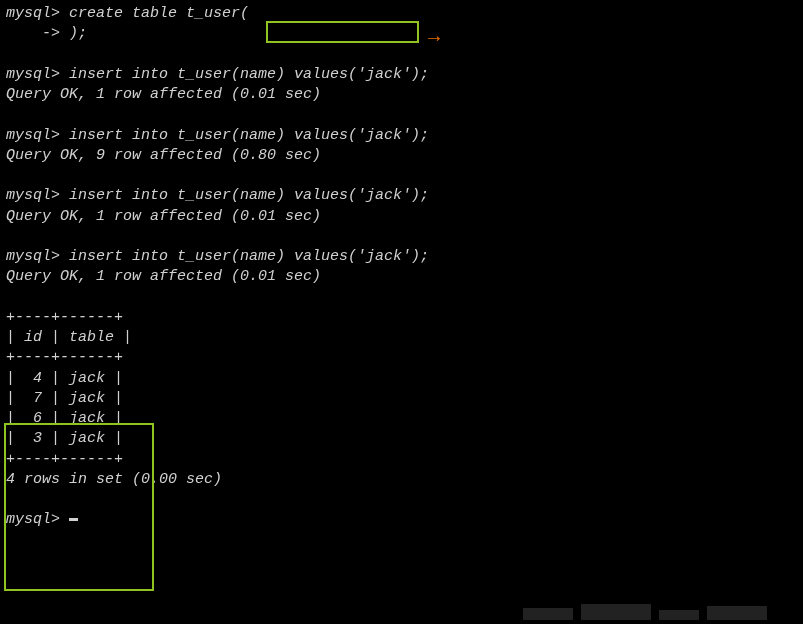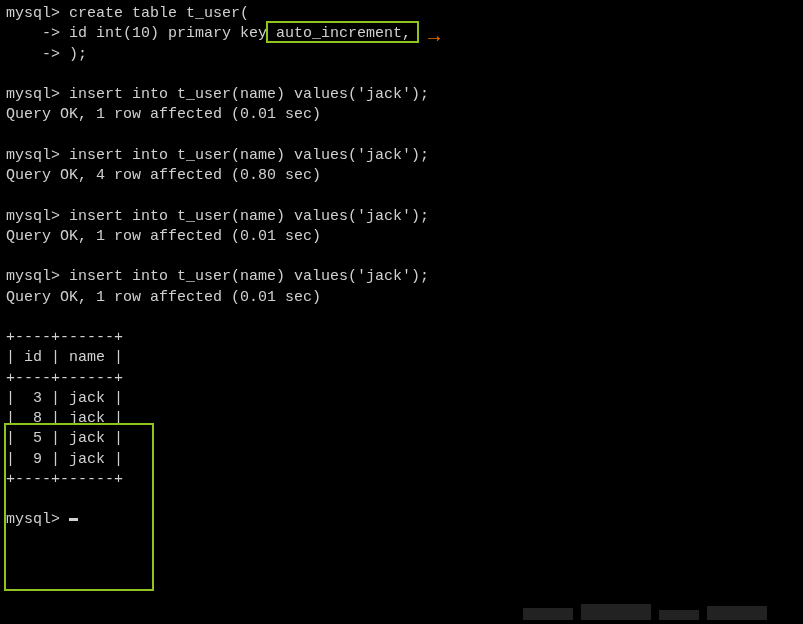--- a/index.html
+++ b/index.html
@@ -14,20 +14,21 @@
       font-size: 15px;
       line-height: 1.35;
       width: 803px;
       height: 624px;
       padding: 4px 6px;
       position: relative;
       overflow: hidden;
     }
     .line {
       white-space: pre;
+      font-style: italic;
     }
     .highlight-box-auto {
       position: absolute;
       border: 2px solid #8fc31f;
       top: 21px;
       left: 266px;
       width: 153px;
       height: 22px;
     }
     .highlight-box-table {
@@ -78,43 +79,43 @@
     .sb1 { width: 50px; height: 12px; }
     .sb2 { width: 70px; height: 16px; }
     .sb3 { width: 40px; height: 10px; }
     .sb4 { width: 60px; height: 14px; }
   </style>
 </head>
 <body>
 
 <div id="term">
     <div class="line">mysql&gt; create table t_user(</div>
-    <div class="line">    -&gt; id int(10) primary key auto_increment,</div>
     <div class="line">    -&gt; );</div>
     <div class="line">&nbsp;</div>
     <div class="line">mysql&gt; insert into t_user(name) values('jack');</div>
     <div class="line">Query OK, 1 row affected (0.01 sec)</div>
     <div class="line">&nbsp;</div>
     <div class="line">mysql&gt; insert into t_user(name) values('jack');</div>
-    <div class="line">Query OK, 4 row affected (0.80 sec)</div>
+    <div class="line">Query OK, 9 row affected (0.80 sec)</div>
     <div class="line">&nbsp;</div>
     <div class="line">mysql&gt; insert into t_user(name) values('jack');</div>
     <div class="line">Query OK, 1 row affected (0.01 sec)</div>
     <div class="line">&nbsp;</div>
     <div class="line">mysql&gt; insert into t_user(name) values('jack');</div>
     <div class="line">Query OK, 1 row affected (0.01 sec)</div>
     <div class="line">&nbsp;</div>
     <div class="line">+----+------+</div>
-    <div class="line">| id | name |</div>
+    <div class="line">| id | table |</div>
     <div class="line">+----+------+</div>
+    <div class="line">|  4 | jack |</div>
+    <div class="line">|  7 | jack |</div>
+    <div class="line">|  6 | jack |</div>
     <div class="line">|  3 | jack |</div>
-    <div class="line">|  8 | jack |</div>
-    <div class="line">|  5 | jack |</div>
-    <div class="line">|  9 | jack |</div>
     <div class="line">+----+------+</div>
+    <div class="line">4 rows in set (0.00 sec)</div>
     <div class="line">&nbsp;</div>
     <div class="line">mysql&gt; <span class="cursor"></span></div>
   </div>
 
 <div class="highlight-box-auto"></div>
 <div class="highlight-box-table"></div>
 
 <div class="annotation">
   <span class="arrow">→</span>
 </div>

